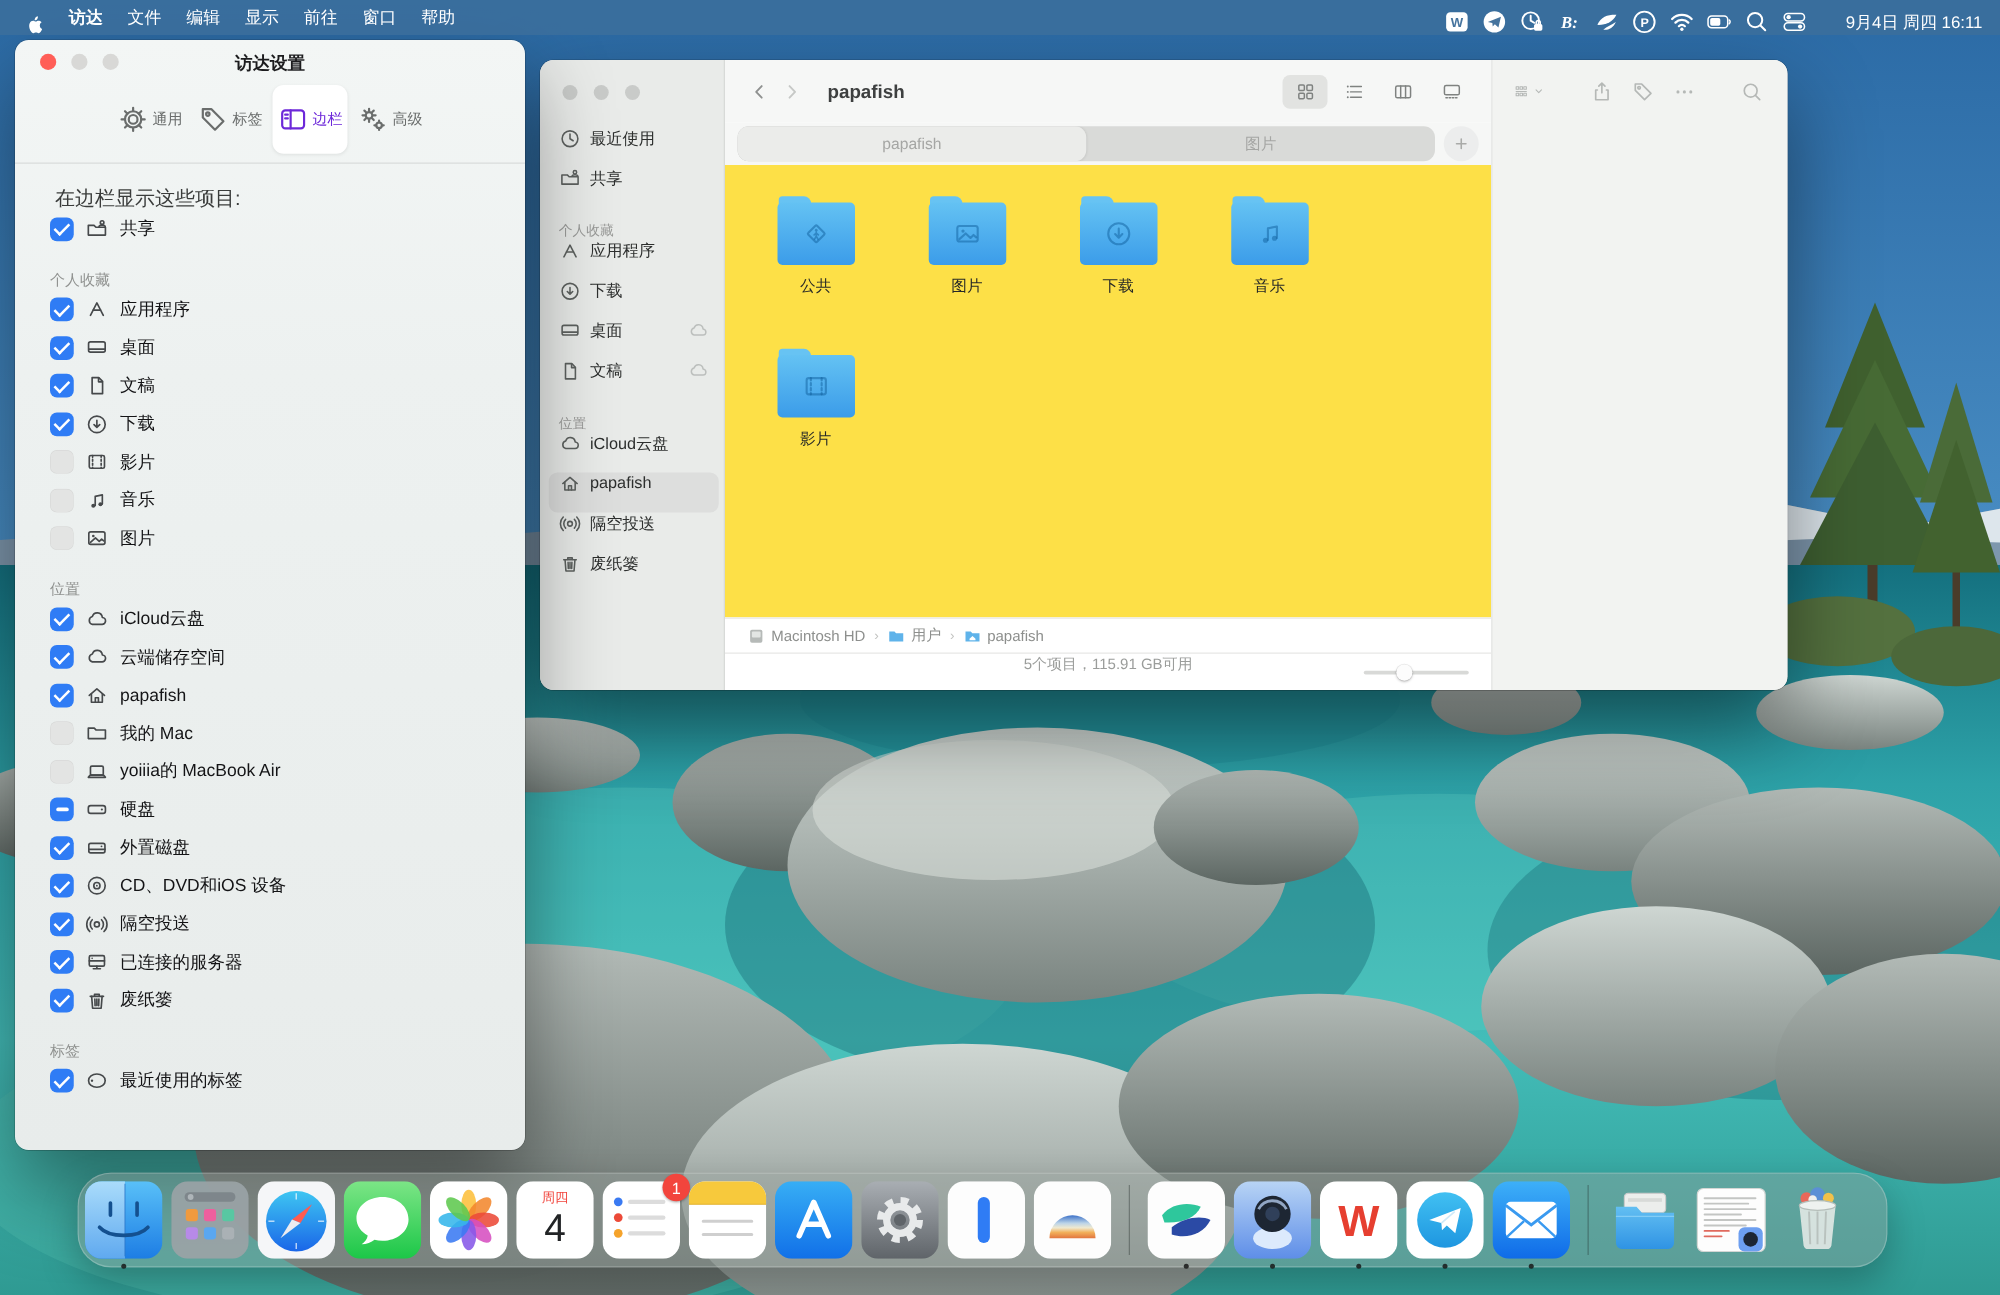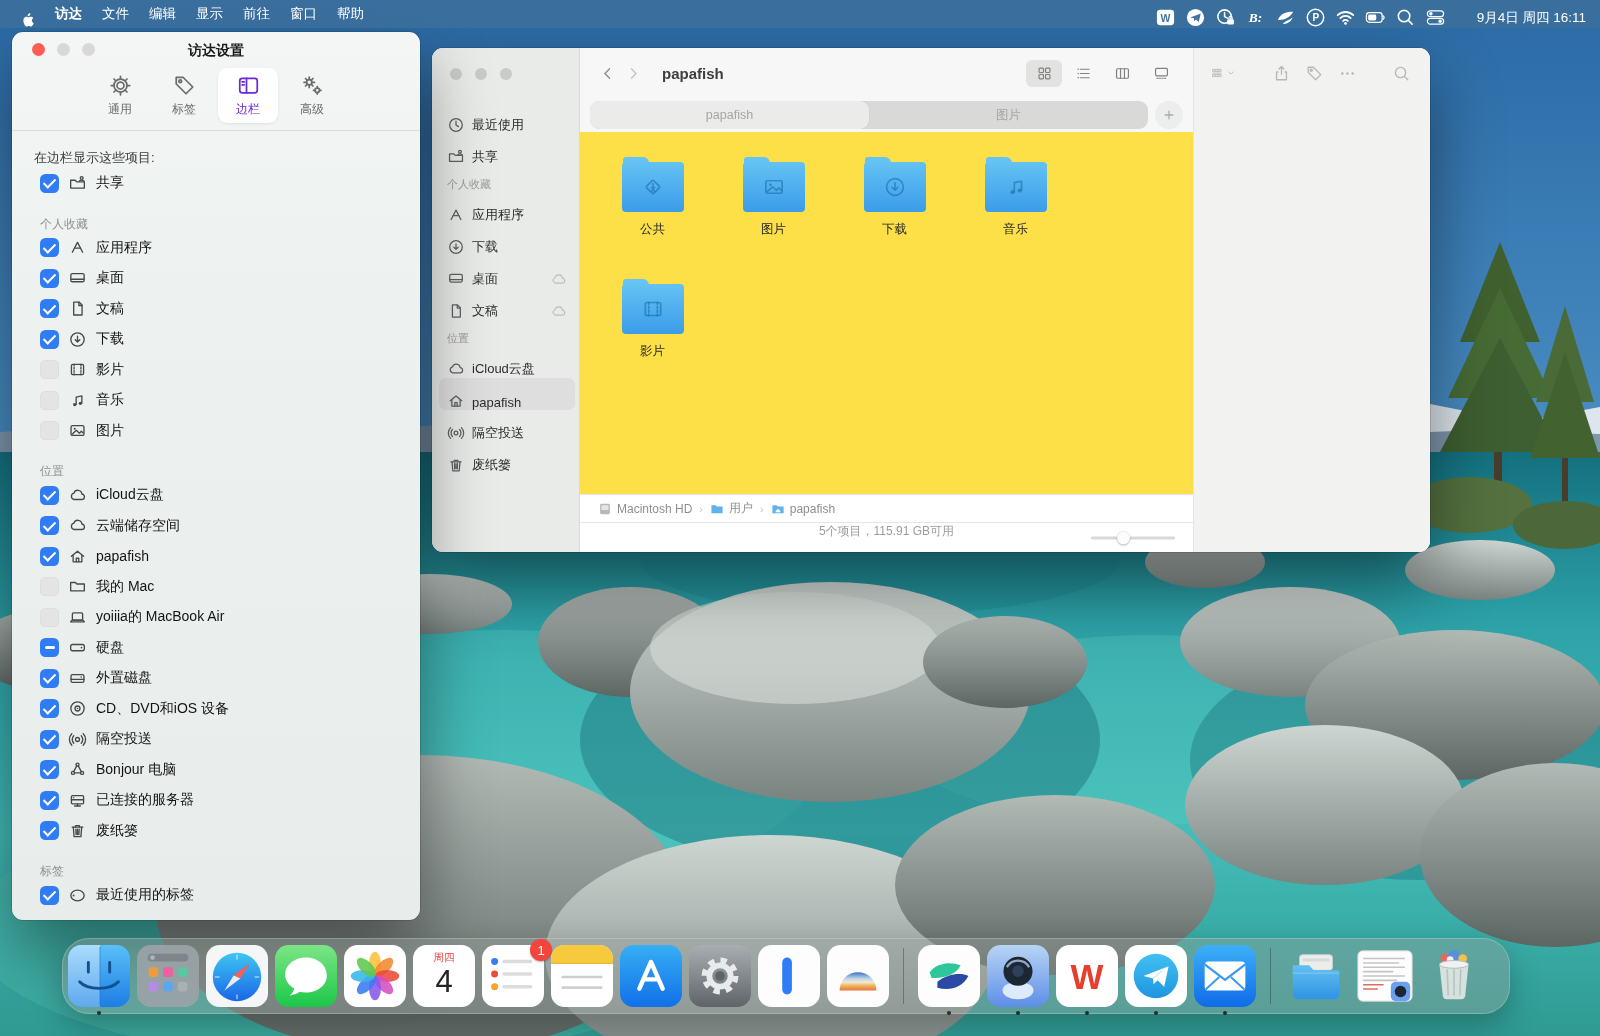--- a/index.html
+++ b/index.html
@@ -22,45 +22,45 @@
   
   .window{position:absolute;border-radius:11px;box-shadow:0 30px 70px rgba(0,0,0,.45),0 0 0 .5px rgba(0,0,0,.25)}
   .dot{width:13px;height:13px;border-radius:50%}
 
   
   #settings-win{left:12px;top:32px;width:408px;height:888px;z-index:40;
     background:linear-gradient(180deg,#f3f6f5 0%,#edf1f0 30%,#e8eceb 100%)}
   #settings-win .tl{position:absolute;left:20px;top:11px;display:flex;gap:12px}
   .settings-title{position:absolute;top:10px;left:0;right:0;text-align:center;font-size:14px;font-weight:bold;color:#1c1c1e}
   .settings-tabs{position:absolute;top:36px;left:0;right:0;display:flex;justify-content:center;gap:4px}
-  .stab{width:60px;height:55px;border-radius:9px;display:flex;flex-direction:column;align-items:center;justify-content:center;gap:3px;color:#6a6d6c}
+  .stab{width:60px;height:55px;border-radius:9px;display:flex;flex-direction:row;align-items:center;justify-content:center;gap:3px;color:#6a6d6c}
   .stab svg{width:25px;height:25px}
   .stab .lbl{font-size:12px}
   .stab.active{background:#fff;color:#6d28d9;box-shadow:0 1px 3px rgba(0,0,0,.08)}
   .settings-divider{position:absolute;top:98px;left:0;right:0;height:1px;background:#d9dcdb}
-  .settings-heading{position:absolute;top:117px;left:22px;font-size:13px;color:#3a3c3b}
+  .settings-heading{position:absolute;top:117px;left:32px;font-size:16px;color:#3a3c3b}
   .settings-list{position:absolute;top:136px;left:28px;right:14px;bottom:8px;overflow:hidden}
   .srow{display:flex;align-items:center;gap:9px;height:30.5px}
   .ssec{font-size:12px;color:#8f918f;margin-top:12px;height:22px;display:flex;align-items:flex-end}
   .cb{width:19px;height:19px;border-radius:5.5px;flex:none;display:flex;align-items:center;justify-content:center}
   .cb.checked,.cb.mixed{background:#2f7cf5}
   .cb.checked::after{content:"";width:5px;height:10px;border:solid #fff;border-width:0 2.2px 2.2px 0;transform:rotate(45deg);margin-top:-2px}
   .cb.mixed::after{content:"";width:10px;height:2.6px;background:#fff;border-radius:2px}
   .cb.unchecked{background:#e3e4e3;box-shadow:inset 0 0 0 .5px rgba(0,0,0,.05)}
   .srow .ic{width:19px;height:19px;color:#46494b;flex:none}
   .srow .ic svg{width:100%;height:100%}
   .srow .lbl{font-size:14px;color:#141416;white-space:nowrap}
 
   
   #finder-win{left:432px;top:48px;width:998px;height:504px;z-index:30;display:flex;overflow:hidden;background:#fff}
   .f-sidebar{width:148px;flex:none;background:#e9ebe9;border-right:1px solid #d8dad8;position:relative}
   .f-sidebar .tl{position:absolute;left:18px;top:20px;display:flex;gap:13px}
   .f-sidebar .dot{width:12px;height:12px;background:#c9cbc9}
   .fs-list{position:absolute;top:54px;left:7px;right:4px}
-  .fsrow{display:flex;align-items:flex-end;gap:7px;height:32px;padding:0 8px;border-radius:7px;color:#2d2f2e;font-size:13px;white-space:nowrap}
+  .fsrow{display:flex;align-items:flex-start;gap:7px;height:32px;padding:0 8px;border-radius:7px;color:#2d2f2e;font-size:13px;white-space:nowrap}
   .fsrow.selected{background:#dddedd}
   .fsrow .ic{width:18px;height:18px;color:#5d615f;flex:none}
   .fsrow .ic svg{width:100%;height:100%}
   .fs-sec{font-size:11px;color:#9a9b99;margin-top:8px;height:18px;display:flex;align-items:flex-end;padding-left:8px}
   .fs-cloud{margin-left:auto;width:17px;height:17px;color:#bcbfbd}
   .fs-cloud svg{width:100%;height:100%}
 
   .f-main{width:613px;flex:none;display:flex;flex-direction:column;background:#fff}
   .fm-header{height:50px;flex:none;background:#f6f7f6;display:flex;align-items:center;padding:0 14px}
   .nav-btn{width:26px;height:28px;display:flex;align-items:center;justify-content:center;color:#8f9190}
@@ -489,32 +489,20 @@
             <path d="M6.1,13.9 A5.5,5.5 0 0 1 6.1,6.1 M13.9,6.1 A5.5,5.5 0 0 1 13.9,13.9"></path>
             <path d="M4,16 A8.4,8.4 0 0 1 4,4 M16,4 A8.4,8.4 0 0 1 16,16"></path>
           </svg>
         </span>
         <span class="lbl">隔空投送</span>
       </div>
       <div class="srow">
         <span class="cb checked"></span>
         <span class="ic">
           <svg viewBox="0 0 20 20" fill="none" stroke="currentColor" stroke-width="1.4" stroke-linecap="round" stroke-linejoin="round">
-            <circle cx="10" cy="4.8" r="1.6"></circle>
-            <circle cx="5.2" cy="13.6" r="1.6"></circle>
-            <circle cx="14.8" cy="13.6" r="1.6"></circle>
-            <path d="M9.2,6.2 L6,12.2 M10.8,6.2 L14,12.2 M6.9,13.6 H13.1"></path>
-          </svg>
-        </span>
-        <span class="lbl">Bonjour 电脑</span>
-      </div>
-      <div class="srow">
-        <span class="cb checked"></span>
-        <span class="ic">
-          <svg viewBox="0 0 20 20" fill="none" stroke="currentColor" stroke-width="1.4" stroke-linecap="round" stroke-linejoin="round">
             <rect x="3.6" y="4.8" width="12.8" height="8.8" rx="1.2"></rect>
             <path d="M3.6,9.2 H16.4"></path>
             <circle cx="6" cy="7" r="0.7" fill="currentColor" stroke="none"></circle>
             <path d="M10,13.6 V15.6 M7,15.8 H13"></path>
           </svg>
         </span>
         <span class="lbl">已连接的服务器</span>
       </div>
       <div class="srow">
         <span class="cb checked"></span>

